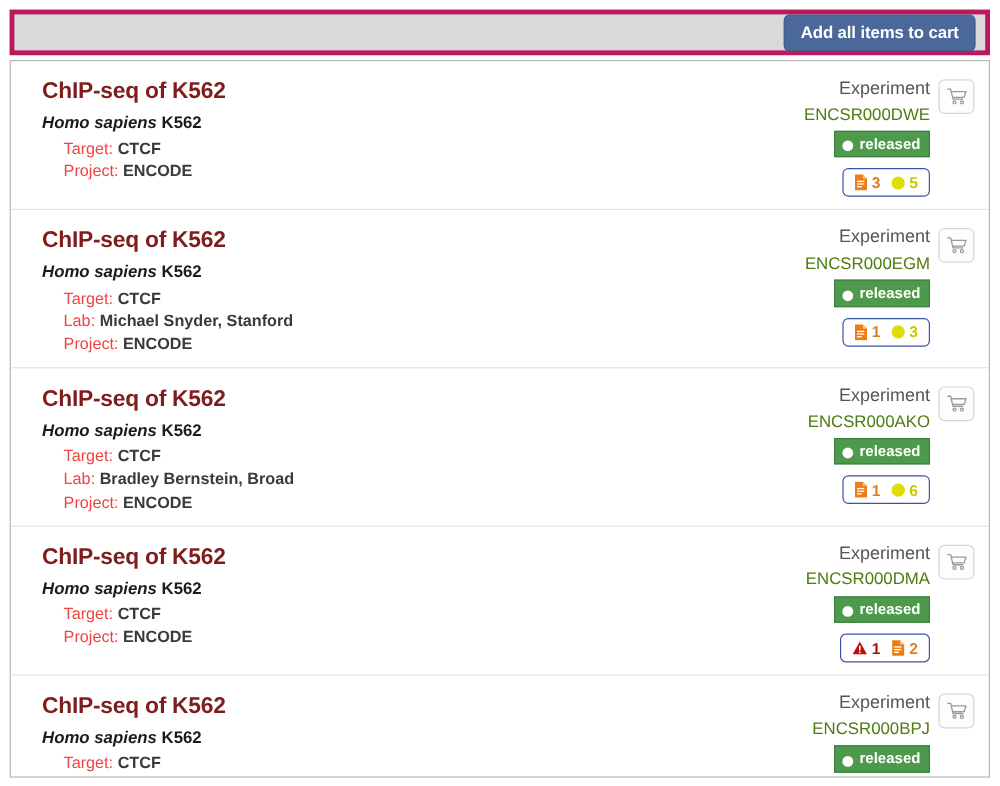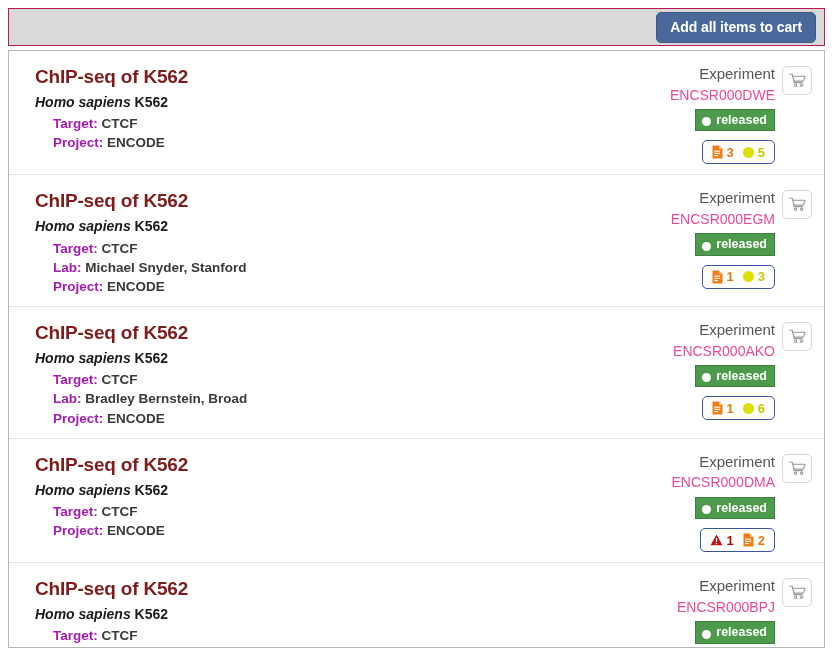--- a/index.html
+++ b/index.html
@@ -24,21 +24,21 @@
 
   
   .results-header {
     position: absolute;
     left: 8px;
     top: 8px;
     width: 817px;
     height: 38px;
     box-sizing: border-box;
     background: #d9d9d9;
-    border: 1px solid #be185d;
+    border: 4px solid #be185d;
     display: flex;
     align-items: center;
     justify-content: flex-end;
     padding-right: 8px;
   }
   .cart-all-btn {
     display: inline-block;
     background: #4a6899;
     color: #ffffff;
     font-size: 14px;
@@ -110,22 +110,22 @@
     margin: 0;
     padding: 0 0 0 18px;
     list-style: none;
   }
   .item-meta li {
     font-size: 13.5px;
     color: #333333;
     line-height: 1.42;
   }
   .item-meta .k {
-    font-weight: bold;
-    color: #a21caf;
+    font-weight: normal;
+    color: #ef4444;
   }
   .item-meta .v {
     font-weight: bold;
     color: #3a3a3a;
   }
 
   
   .item-data {
     text-align: right;
     padding-top: 2px;
@@ -142,21 +142,21 @@
   }
 
   .item-type {
     font-size: 15px;
     color: #555555;
     line-height: 1.25;
     white-space: nowrap;
   }
   .item-accession {
     font-size: 14px;
-    color: #ec4899;
+    color: #4d7c0f;
     line-height: 1.3;
     white-space: nowrap;
   }
 
   .status-badge {
     display: inline-flex;
     align-items: flex-end;
     gap: 5px;
     background: #4d9a4d;
     border: 1px solid #3d7f3d;

